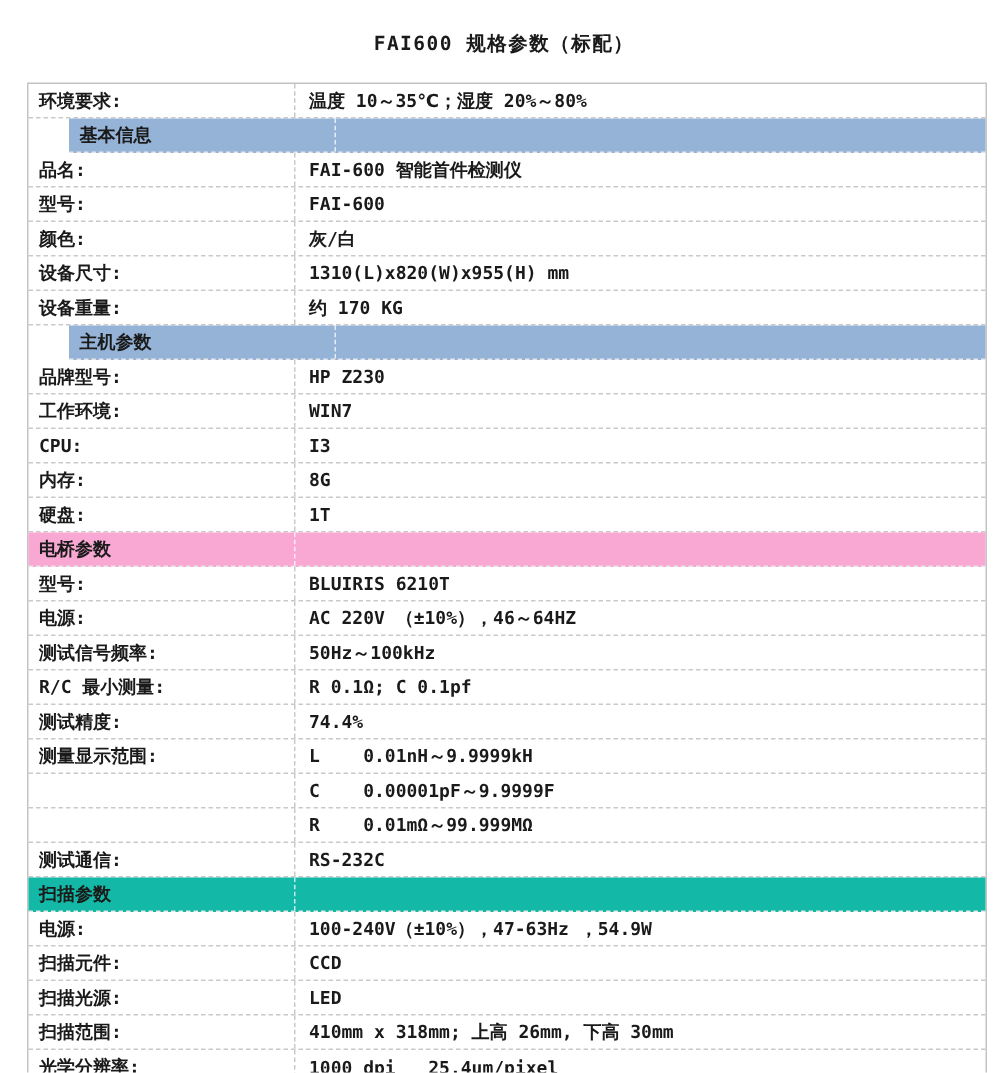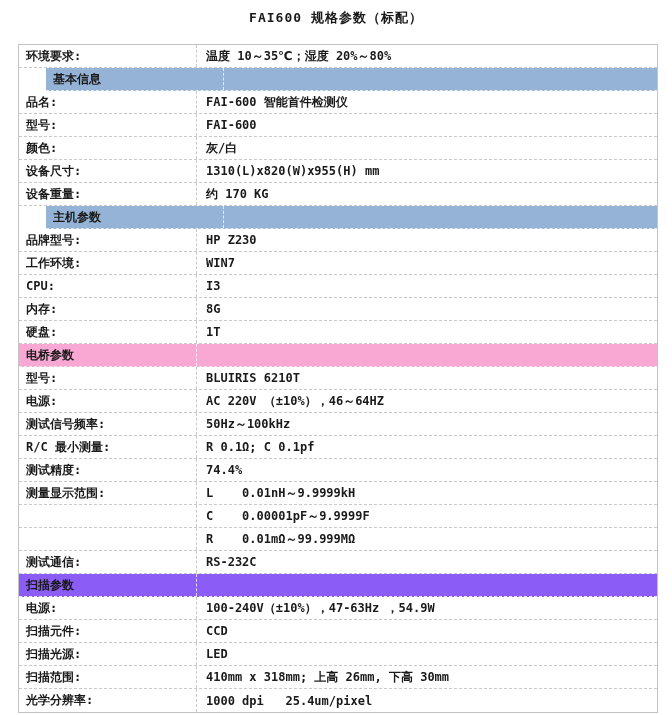--- a/index.html
+++ b/index.html
@@ -11,21 +11,21 @@
   }
   .page {
     width: 672px;
     height: 715px;
     overflow: hidden;
   }
   .title {
     text-align: center;
     font-size: 13px;
     font-weight: bold;
-    padding-top: 9px;
+    padding-top: 20px;
     letter-spacing: 1px;
   }
   .spec-table {
     margin: 17px 0 0 18px;
     width: 640px;
     border: 1px solid #c3c3c3;
     background: #ffffff;
   }
   .row {
     display: flex;
@@ -49,21 +49,21 @@
     border-right: 1px dashed #c9c9c9;
   }
   .cell.value {
     flex: 1;
     padding-left: 9px;
   }
   .row.section { border-bottom: 1px dashed #e8e8e8; }
   .row.section .cell.label { border-right: 1px dashed rgba(255,255,255,0.75); }
   .row.section-blue   { background: #95B3D7; margin-left: 27px; }
   .row.section-pink   { background: #f9a8d4; }
-  .row.section-orange { background: #8b5cf6; }
+  .row.section-orange { background: #14b8a6; }
 </style>
 </head>
 <body>
 
 <div class="page">
   <div class="title">FAI600 规格参数（标配）</div>
   <div class="spec-table" id="spec-table">
   <div class="row">
     <div class="cell label">环境要求:</div>
     <div class="cell value">温度 10～35℃；湿度 20%～80%</div>

